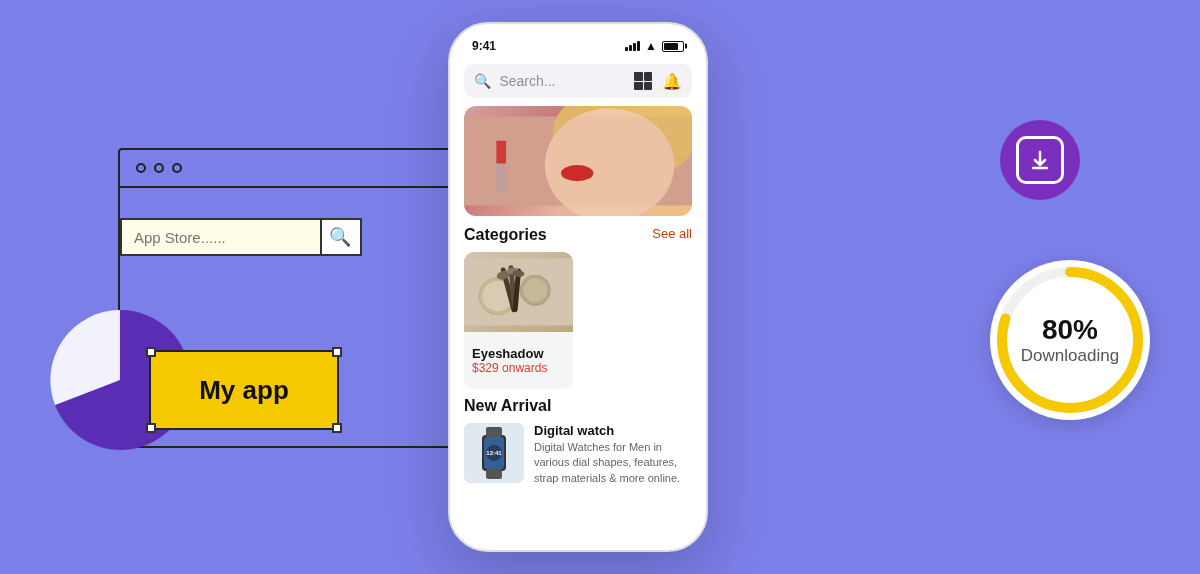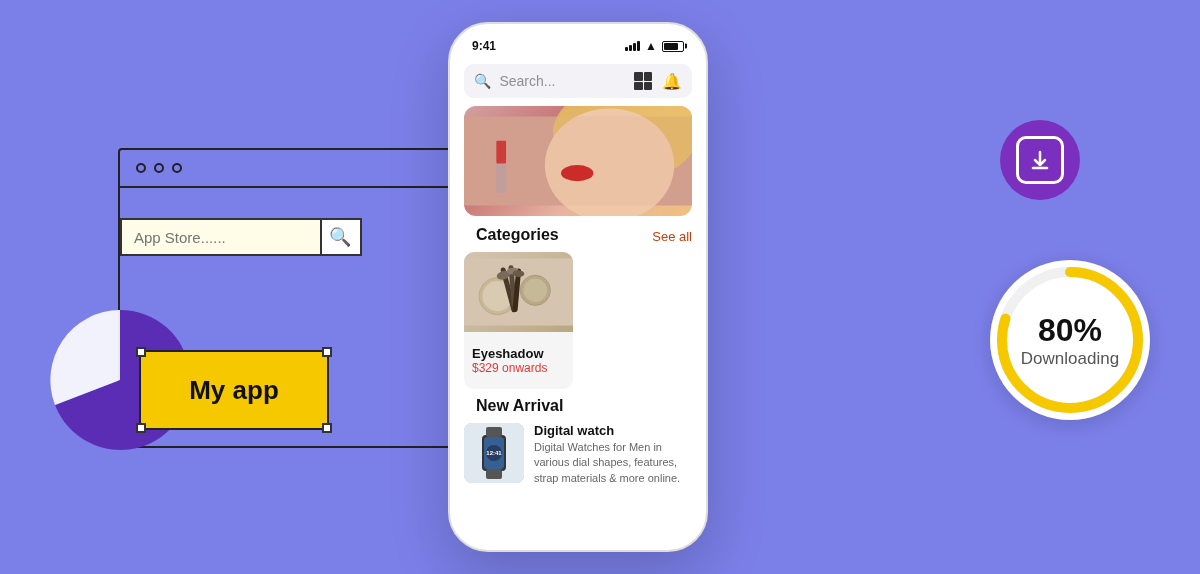--- a/index.html
+++ b/index.html
@@ -234,23 +234,22 @@
       background: linear-gradient(135deg, #d4a0a0 0%, #c97a7a 30%, #e8b4a0 60%, #f0c080 100%);
     }
 
     
     .phone-section {
       padding: 10px 14px 0;
     }
     .section-header {
       display: flex;
       justify-content: space-between;
-      align-items: flex-end;
+      align-items: flex-start;
       margin-bottom: 8px;
-      margin-left: 12px;
     }
     .section-title {
       font-size: 16px;
       font-weight: 700;
       color: #111;
     }
     .see-all {
       font-size: 13px;
       color: #c2410c;
       font-weight: 500;
@@ -372,21 +371,21 @@
     }
     .progress-svg {
       position: absolute;
       top: 0;
       left: 0;
       width: 160px;
       height: 160px;
       transform: rotate(-90deg);
     }
     .progress-percent {
-      font-size: 32px;
+      font-size: 28px;
       font-weight: 800;
       color: #111;
       position: relative;
       z-index: 1;
       text-align: right;
     }
     .progress-label {
       font-size: 17px;
       color: #555;
       position: relative;
@@ -416,21 +415,21 @@
   </button>
 </div>
 
 <svg class="pie-chart" viewBox="0 0 160 160">
 
   <path d="M80,80 L80,10 A70,70 0,1,1,15,105 Z" fill="#5B2DB5"></path>
 
   <path d="M80,80 L15,105 A70,70 0,0,1,80,10 Z" fill="white" opacity="0.9"></path>
 </svg>
 
-<div class="my-app-box" style="position:absolute;left:139px;top:350px;">
+<div class="my-app-box" style="position:absolute;left:149px;top:350px;">
   <span>My app</span>
   <div class="handle tl"></div>
   <div class="handle tr"></div>
   <div class="handle bl"></div>
   <div class="handle br"></div>
 </div>
 
 <div class="phone">
 
   <div class="status-bar">

